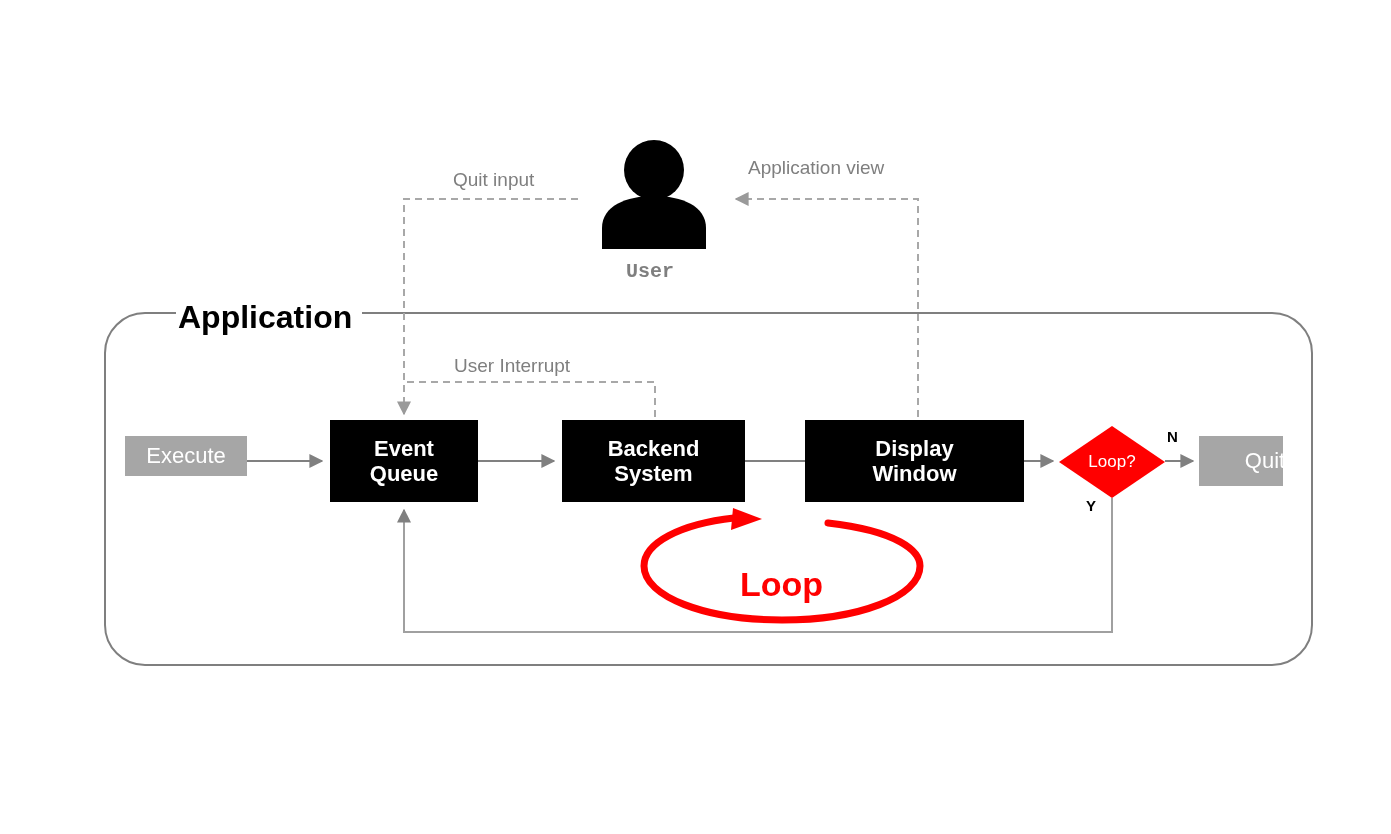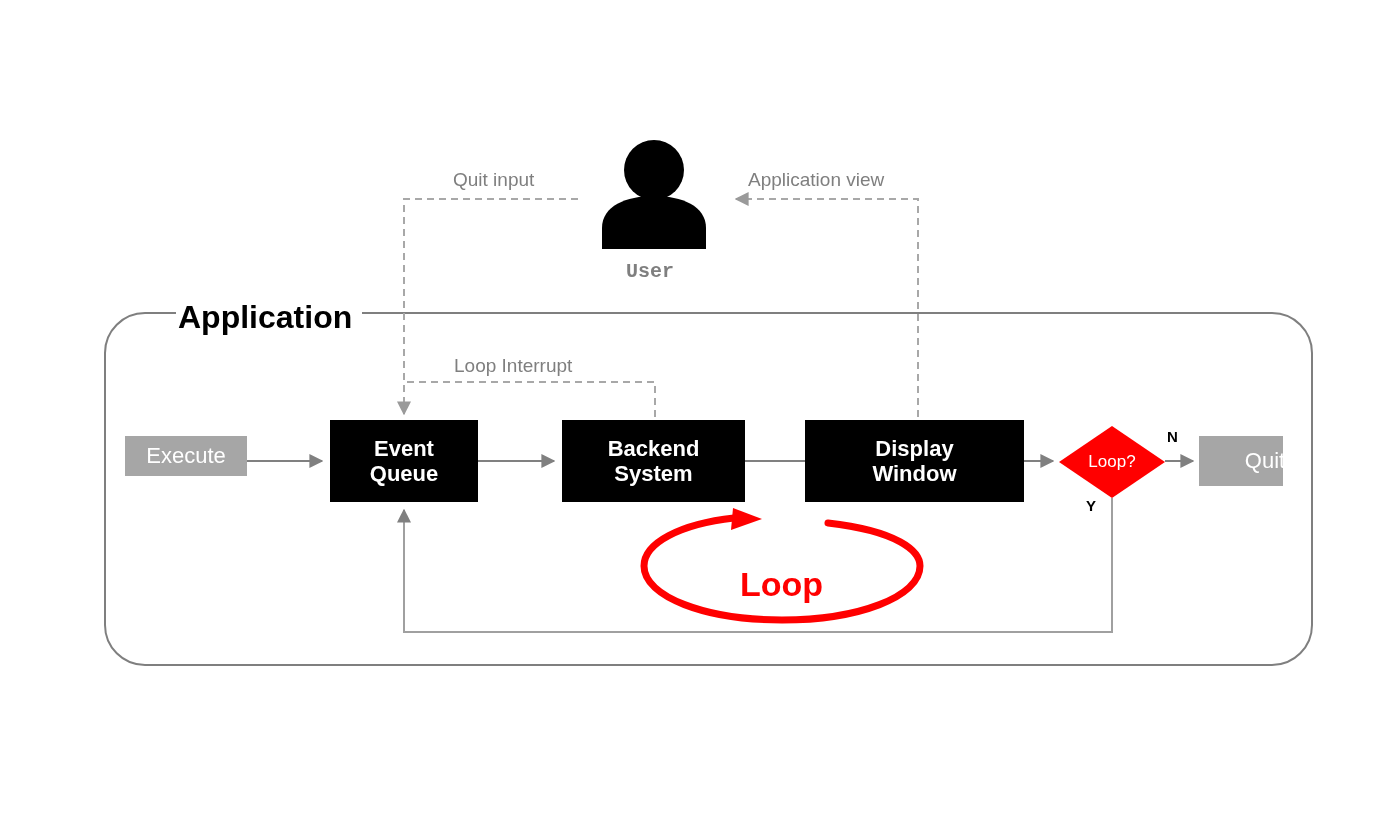--- a/index.html
+++ b/index.html
@@ -179,23 +179,23 @@
   <div class="node node-gray" style="left:1199px; top:436px; width:84px; height:50px;padding-left:48px;">
     <span>Quit</span>
   </div>
 
   <div class="container-title" style="left:178px; top:299px;">Application</div>
 
   <div class="actor-label" style="left:626px; top:260px;">User</div>
 
   <div class="edge-label" style="left:453px; top:169px;">Quit input</div>
 
-  <div class="edge-label" style="left:454px; top:355px;">Loop Interrupt</div>
-
-  <div class="edge-label" style="left:748px; top:169px;">Application view</div>
+  <div class="edge-label" style="left:454px; top:355px;">User Interrupt</div>
+
+  <div class="edge-label" style="left:748px; top:157px;">Application view</div>
 
   <div class="branch-label" style="left:1167px; top:428px;">N</div>
 
   <div class="branch-label" style="left:1086px; top:497px;">Y</div>
 
   <div class="loop-label" style="left:740px; top:545px;">Loop</div>
 
 </div>
 
 </body></html>

